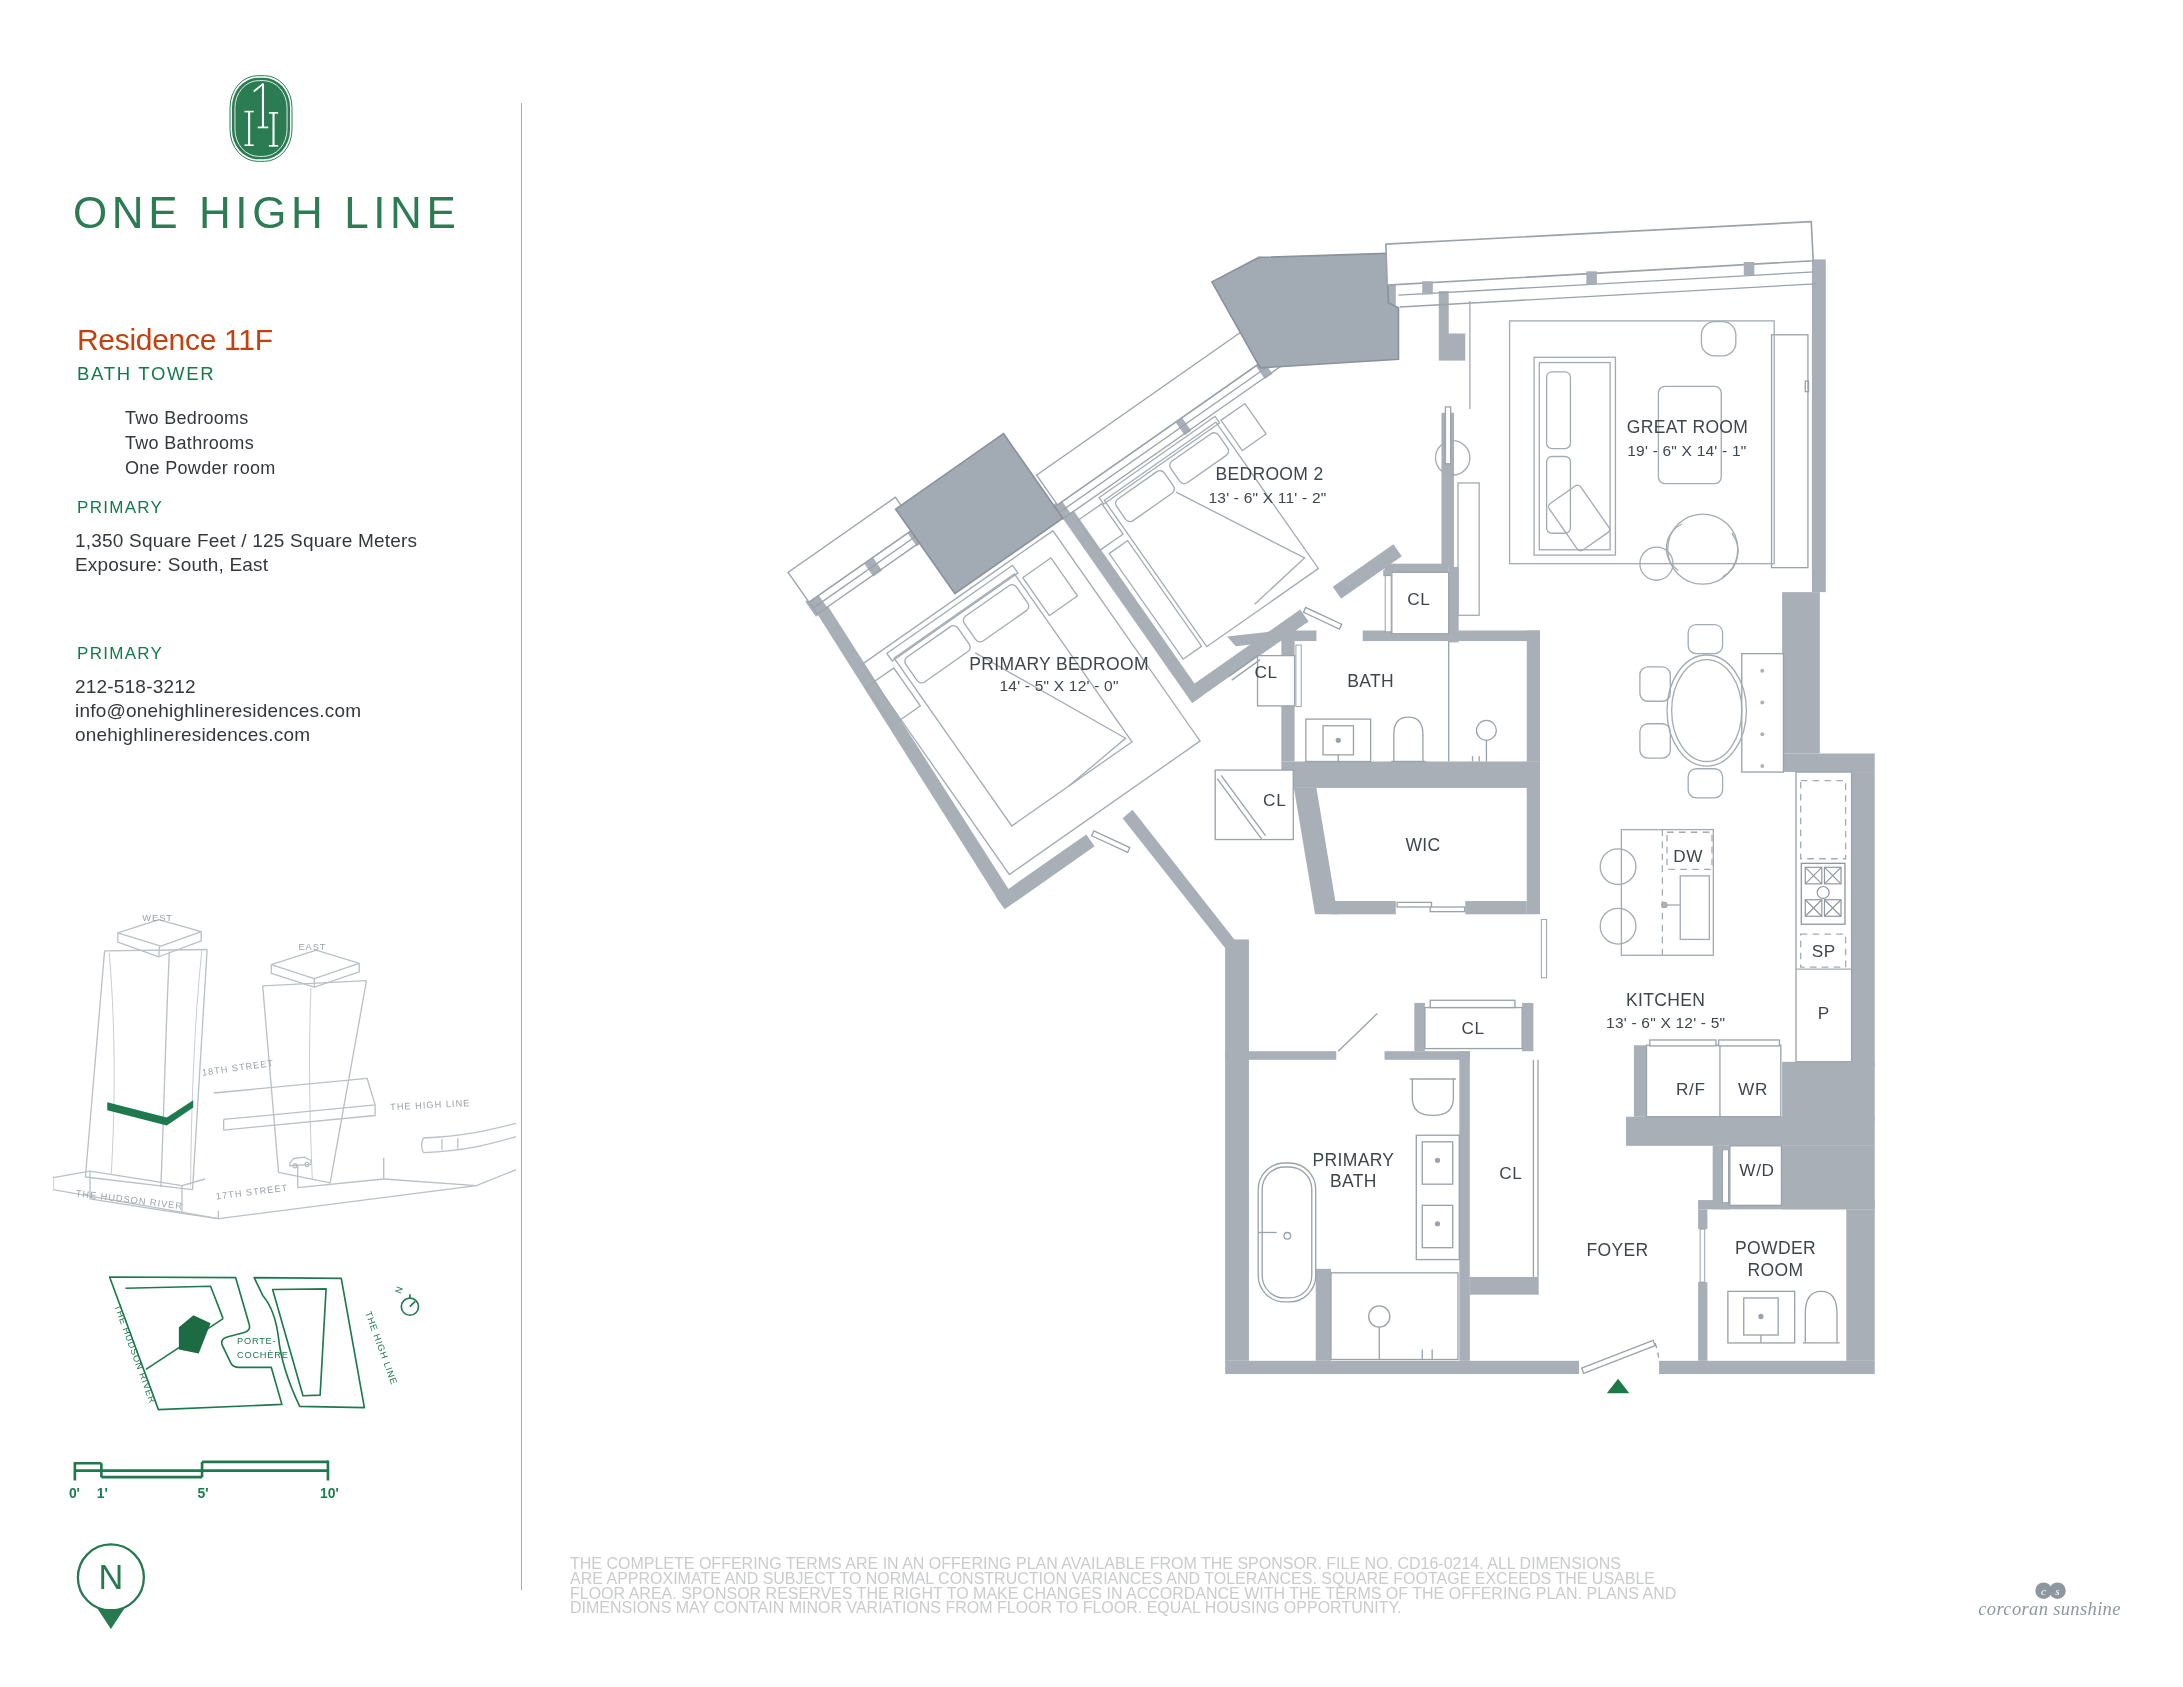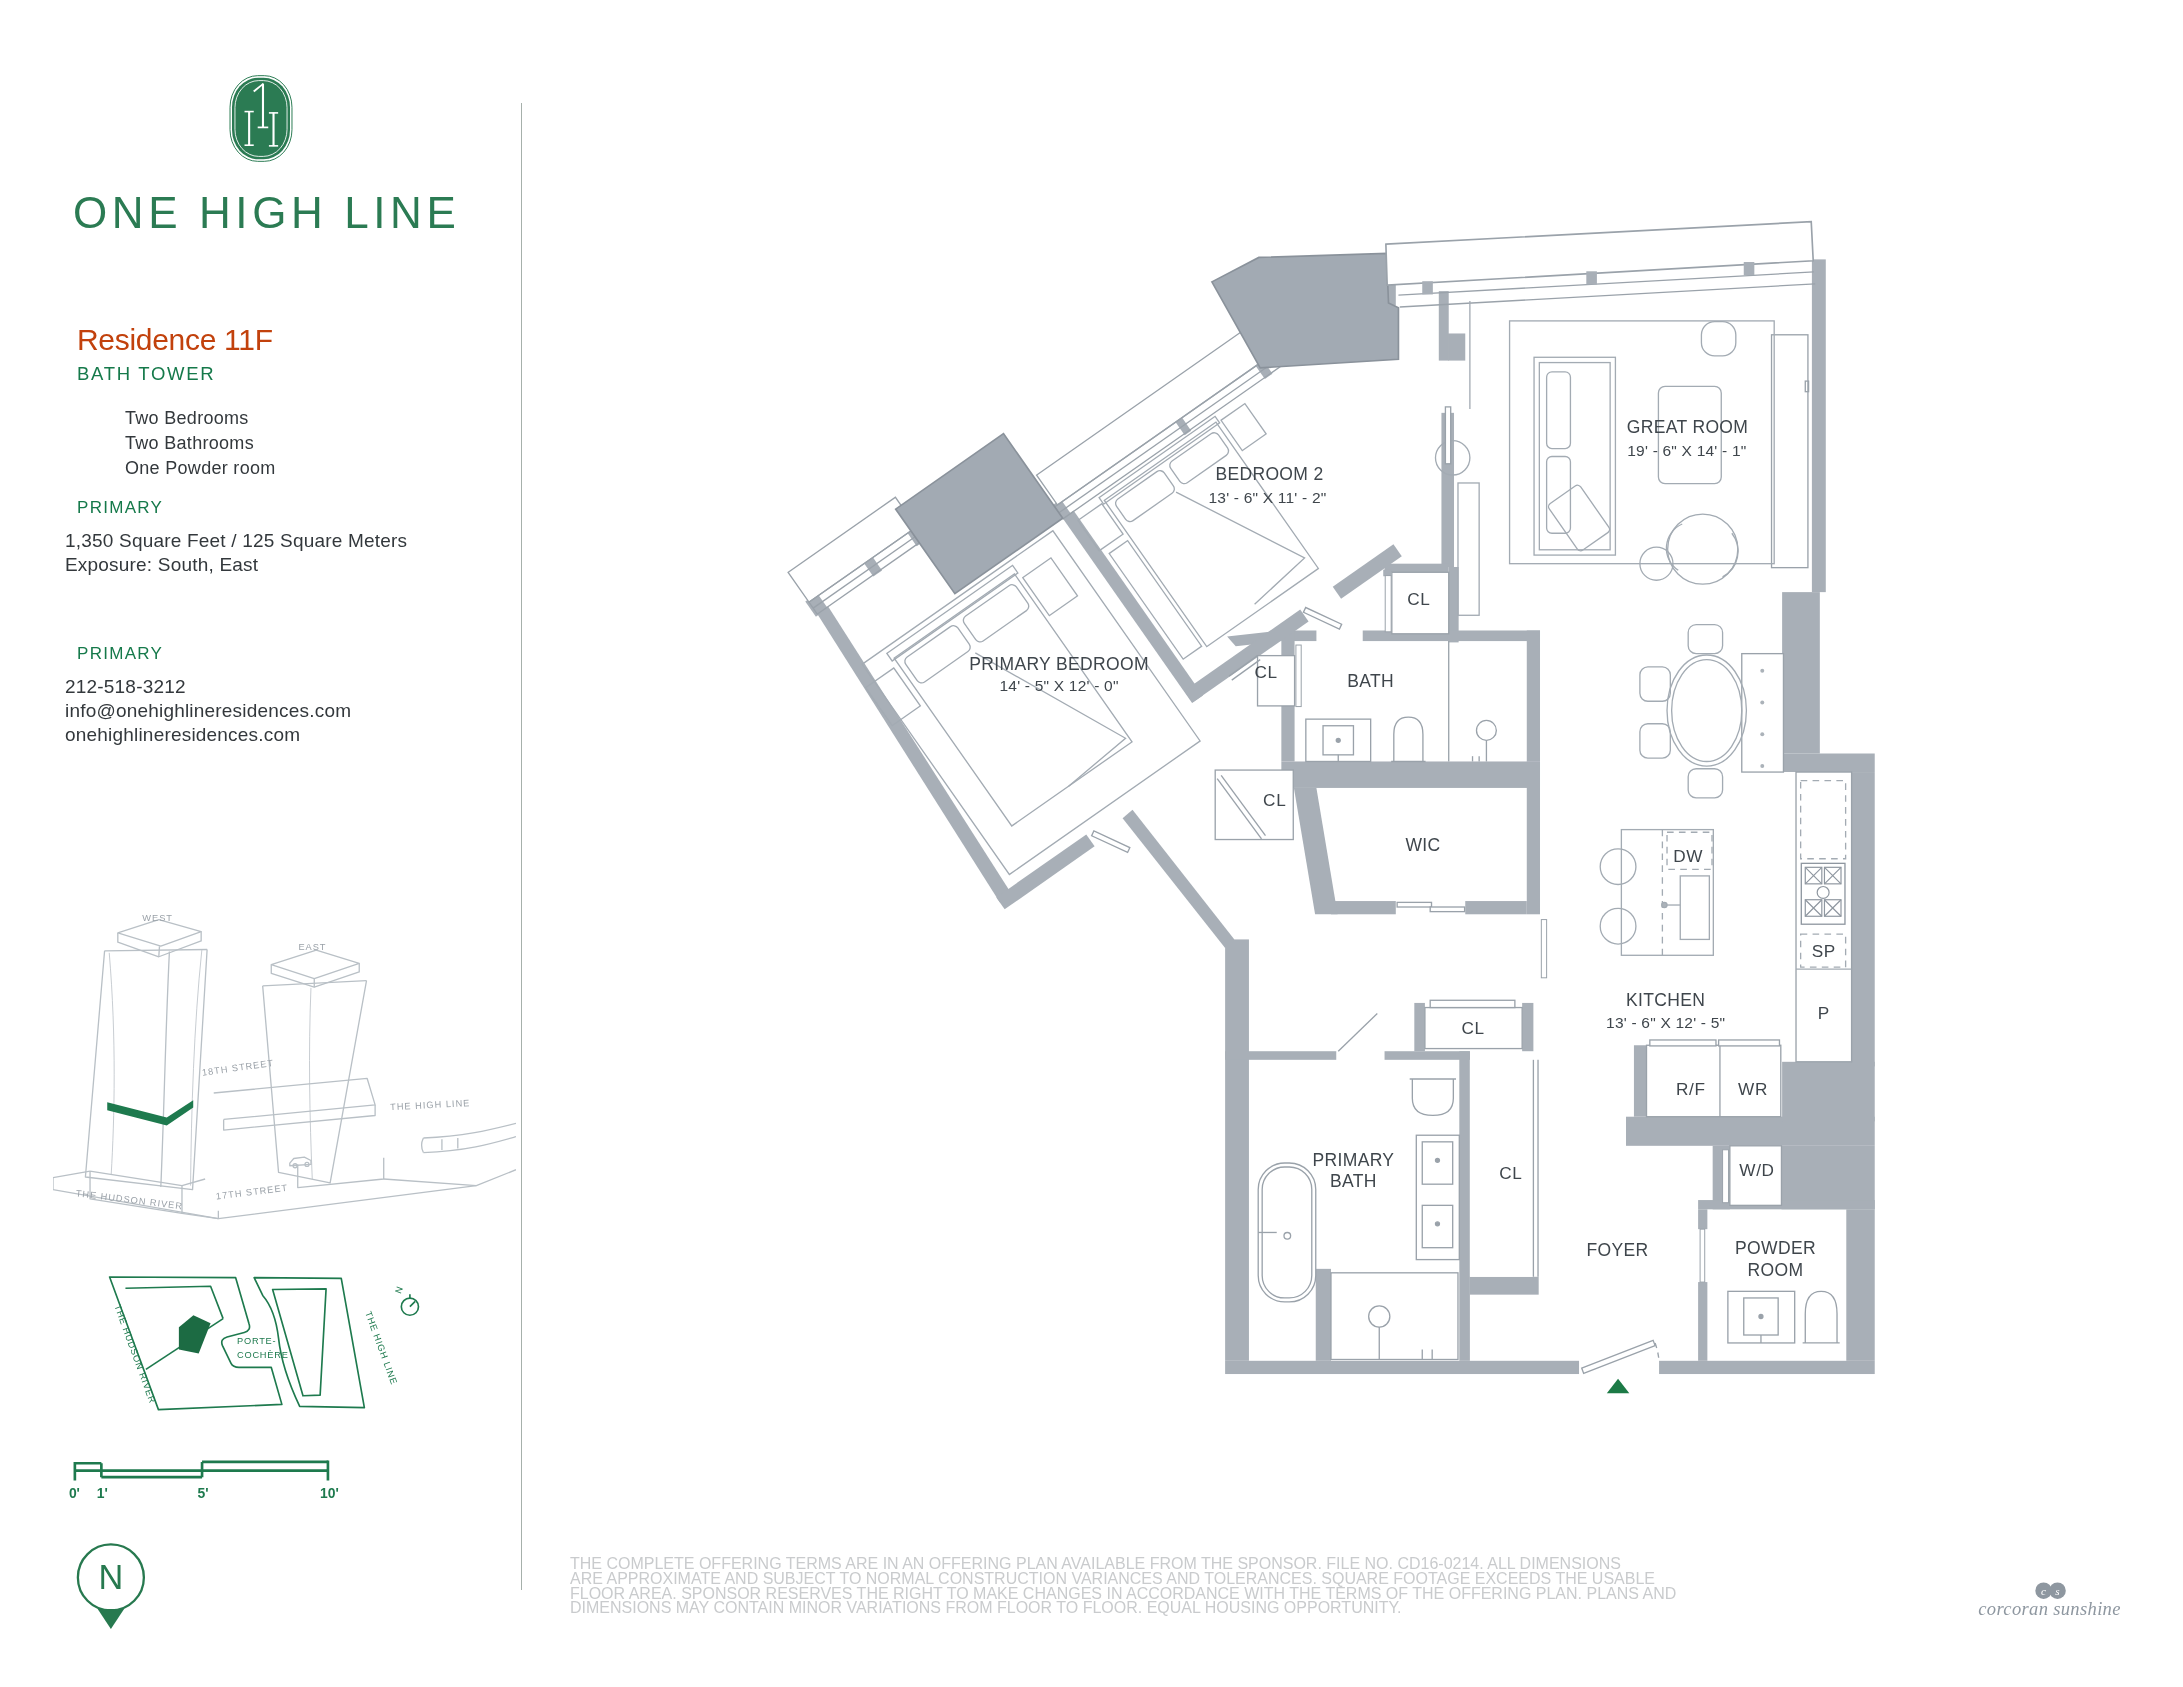--- a/index.html
+++ b/index.html
@@ -6,21 +6,21 @@
   body{width:2183px;height:1687px;background:#ffffff;position:relative;overflow:hidden;
        font-family:"Liberation Sans", sans-serif;}
   .abs{position:absolute;}
   .divider{position:absolute;left:521px;top:103px;width:1.3px;height:1487px;background:#a6b0ab;}
   .brand{position:absolute;left:73px;top:188px;width:463px;font-family:Liberation Sans, sans-serif;
          font-size:44px;color:#2b7b53;letter-spacing:4.6px;white-space:nowrap;}
   .res{position:absolute;left:77px;top:323px;font-size:30px;font-weight:normal;color:#c2410c;letter-spacing:-0.3px;}
   .tower{position:absolute;left:77px;top:363px;font-size:18.5px;color:#15794a;letter-spacing:1.7px;}
   .facts{position:absolute;left:77px;top:406px;font-size:18px;color:#33383c;line-height:25px;letter-spacing:0.3px;margin-left:48px;}
   .h2{position:absolute;left:77px;font-size:17px;color:#15794a;letter-spacing:1.3px;}
-  .body2{position:absolute;left:65px;font-size:19px;color:#33383c;line-height:24px;letter-spacing:0.2px;}
+  .body2{position:absolute;left:75px;font-size:19px;color:#33383c;line-height:24px;letter-spacing:0.2px;}
   .disc{position:absolute;left:570px;top:1557px;font-size:16px;line-height:14.8px;
         color:#c9cbcd;letter-spacing:0px;white-space:nowrap;}
 </style>
 </head>
 <body>
 
 <svg class="abs" style="left:229px;top:75px" width="64" height="87" viewBox="0 0 96 132">
   <rect x="1" y="1" width="94" height="130" rx="42" ry="48" fill="none" stroke="#2b7b53" stroke-width="1.5"></rect>
   <rect x="4" y="4" width="88" height="124" rx="40" ry="45" fill="#2b7b53"></rect>
   <rect x="8.5" y="8.5" width="79" height="115" rx="36" ry="41" fill="none" stroke="#ffffff" stroke-width="1.3"></rect>

